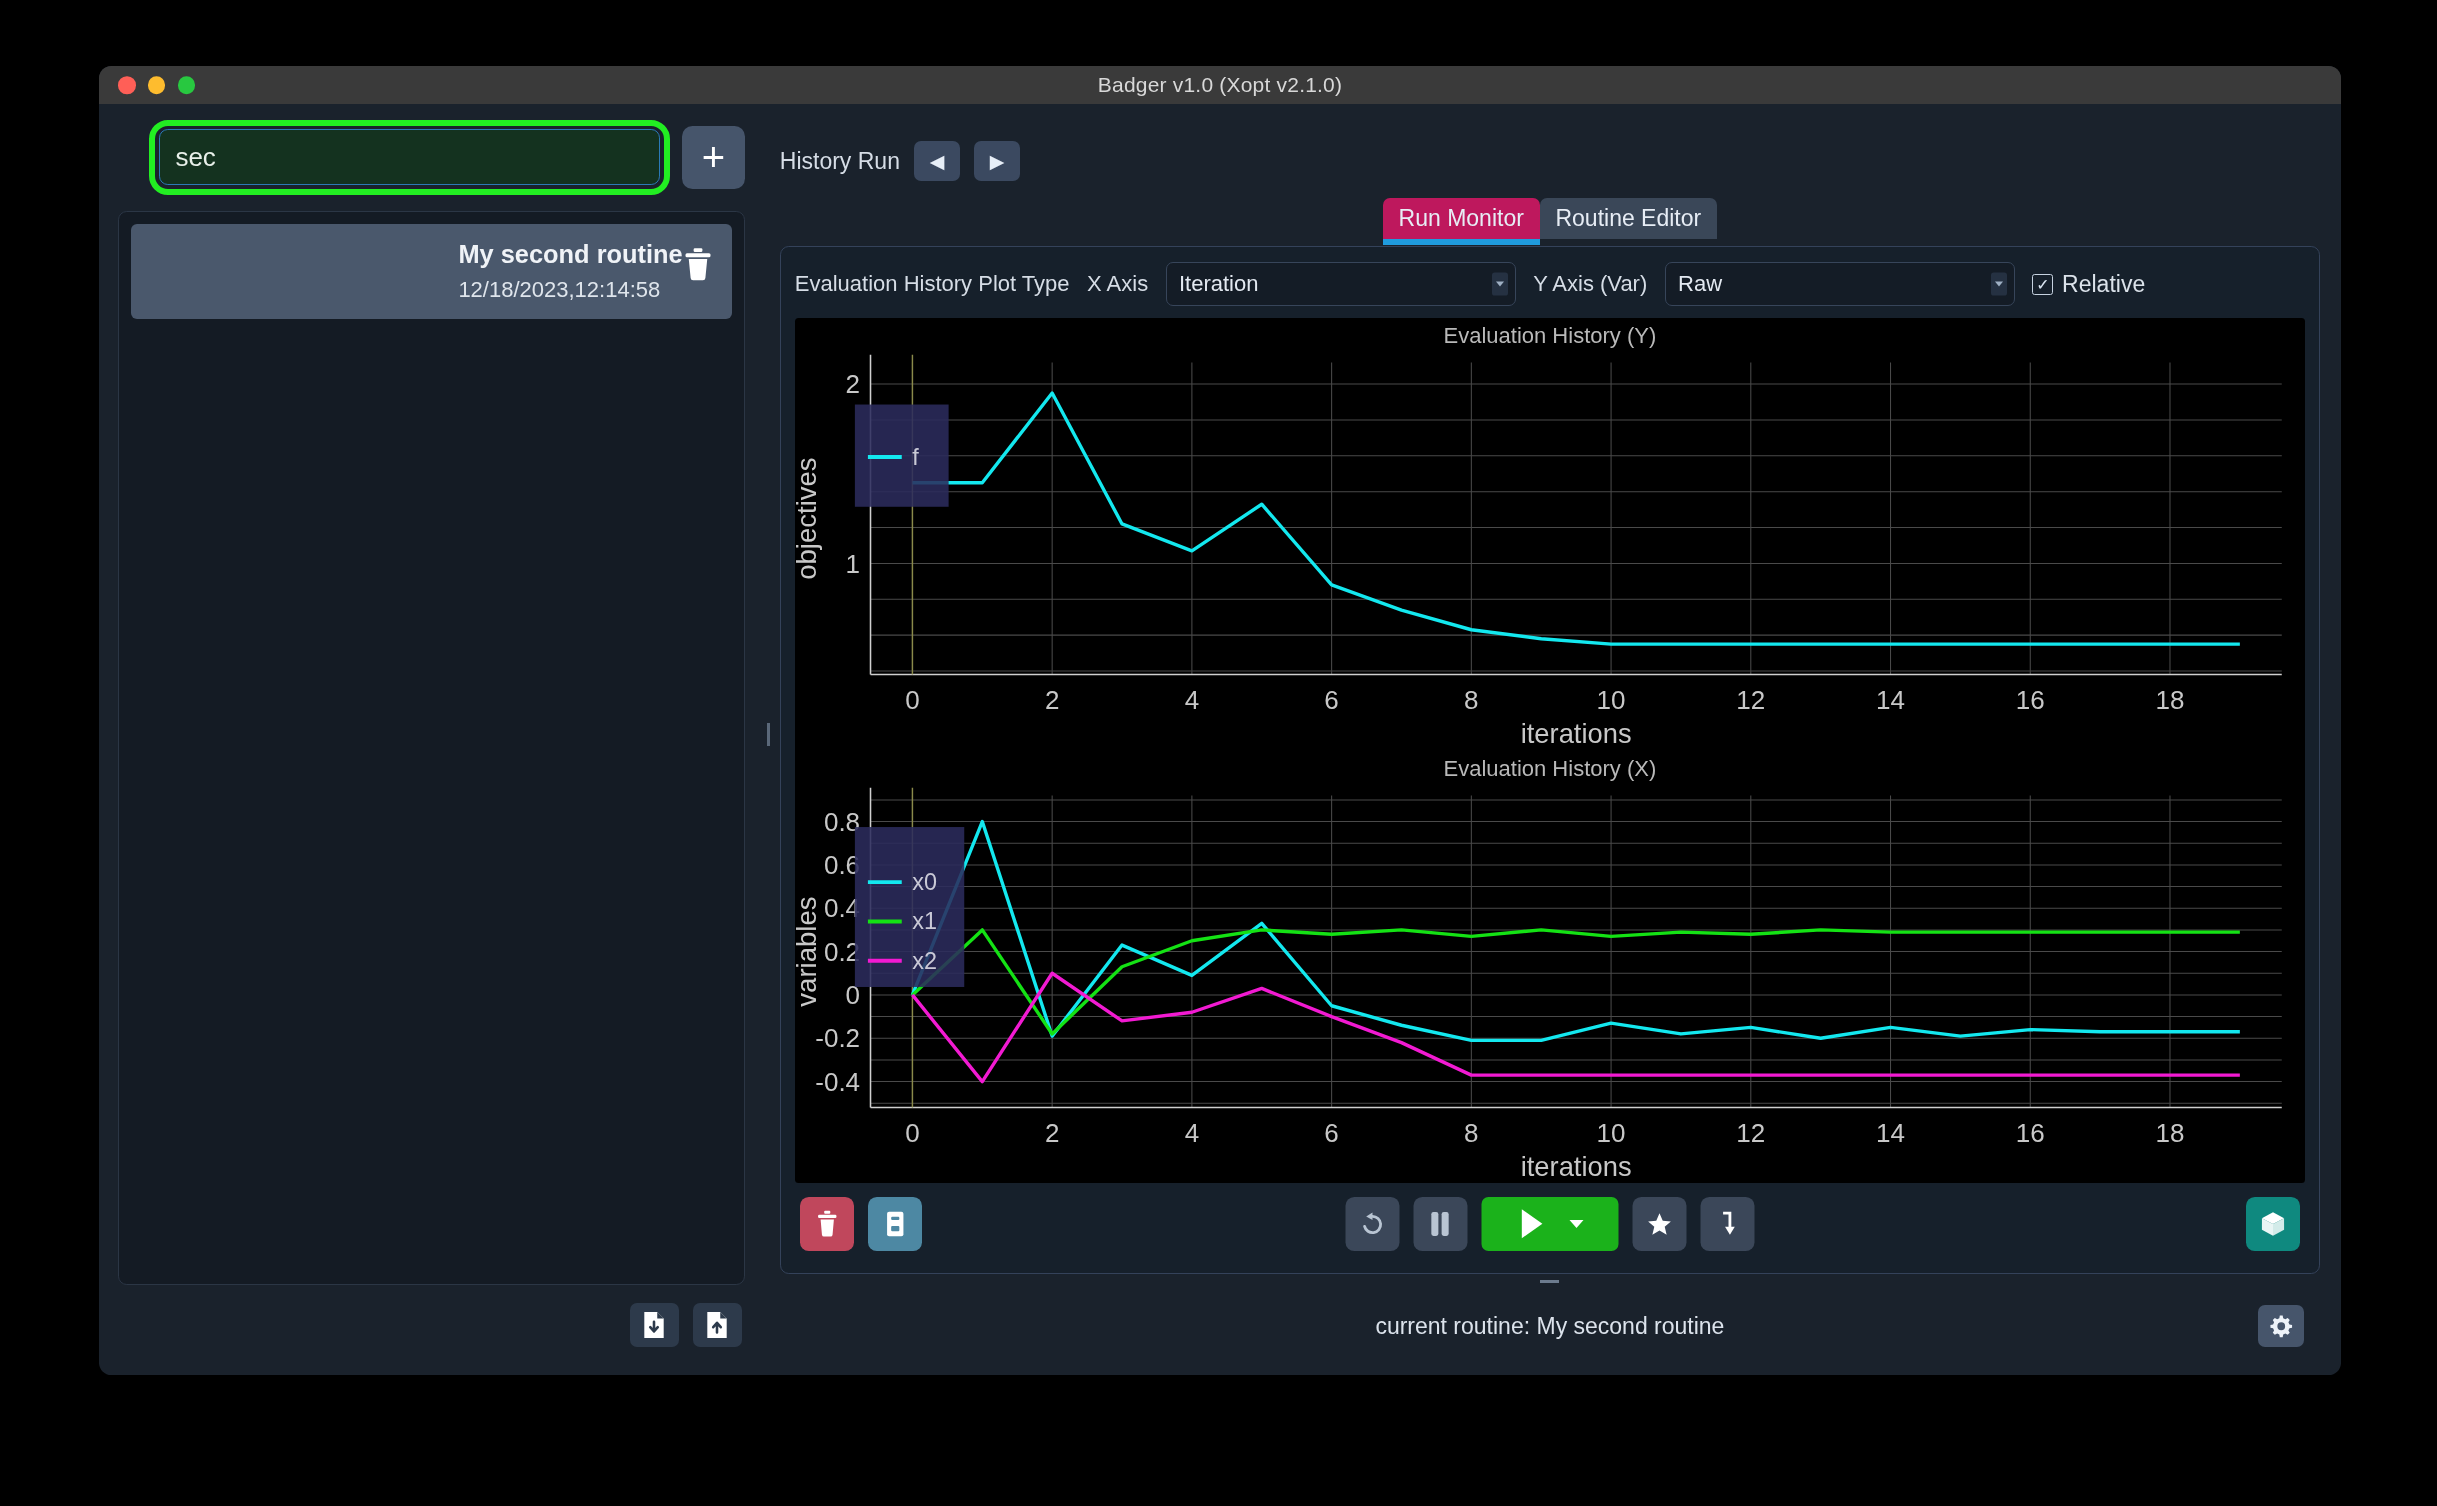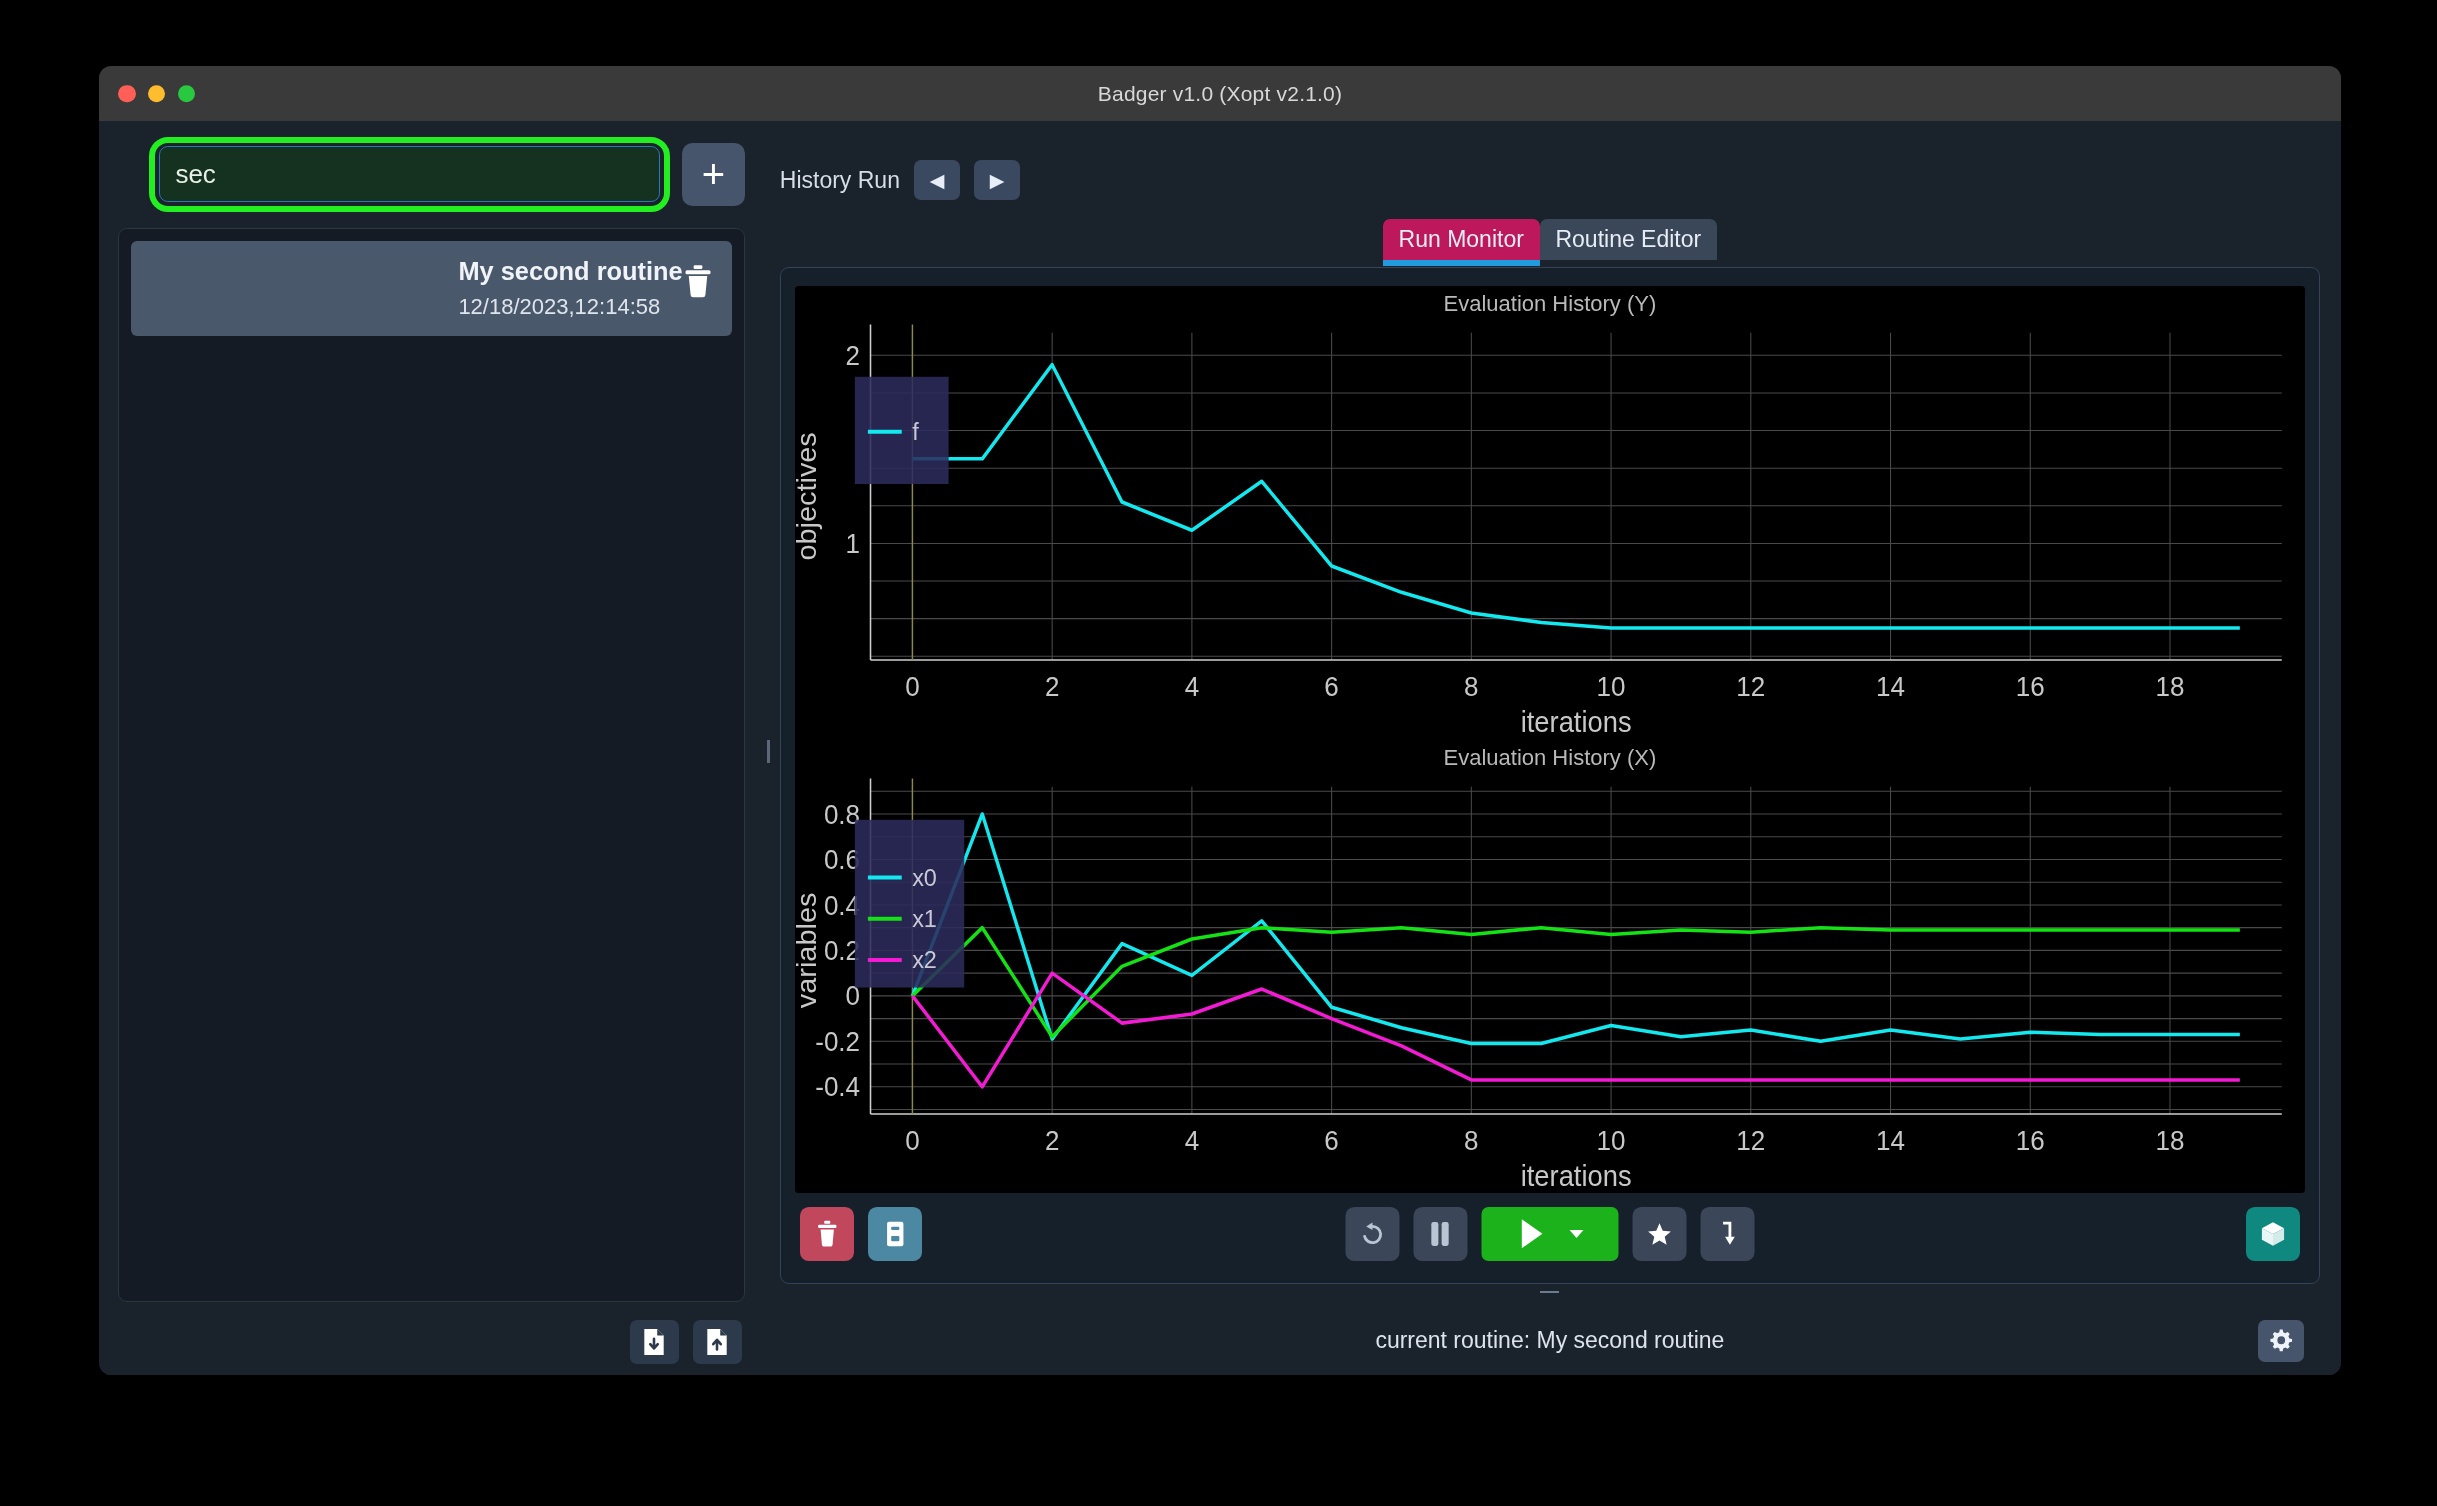--- a/index.html
+++ b/index.html
@@ -1,21 +1,21 @@
 <!DOCTYPE html>
 <html style="font-size:14px"><head>
 <meta charset="utf-8">
 <style>
   html,body{margin:0;padding:0;background:#000;}
   body{width:2438px;height:1506px;font-family:"Liberation Sans",sans-serif;overflow:hidden;}
 
   .window{position:absolute;left:99px;top:66px;width:2242px;height:1309px;background:#1a222c;border-radius:12.3px;overflow:hidden;box-shadow:0 8.8px 35px rgba(0,0,0,.6);}
 
   
-  .titlebar{position:relative;height:55px;background:#3a3a3a;display:flex;align-items:center;}
+  .titlebar{position:relative;height:38px;background:#3a3a3a;display:flex;align-items:center;}
   .traffic{position:absolute;left:19px;top:50%;transform:translateY(-50%);display:flex;gap:12.3px;}
   .dot{width:17.5px;height:17.5px;border-radius:50%;}
   .dot.red{background:#ff5f57;}
   .dot.yellow{background:#febc2e;}
   .dot.green{background:#28c840;}
   .title{width:100%;text-align:center;color:#d8d8d8;font-size:21px;letter-spacing:0.2px;}
 
   
   .body{display:flex;height:1260px;background:#1a222c;}
 
@@ -161,20 +161,37 @@
         <div class="tab active">
           <span>Run Monitor</span>
         </div>
         <div class="tab">
           <span>Routine Editor</span>
         </div>
       </div>
 
       <div class="panel">
 
+        <div class="ctrl-row">
+          <div class="ctrl-label">Evaluation History Plot Type</div>
+          <div class="ctrl-label">X Axis</div>
+          <div class="combo small">
+            <span>Iteration</span>
+            <span class="arrow"></span>
+          </div>
+          <div class="ctrl-label">Y Axis (Var)</div>
+          <div class="combo small">
+            <span>Raw</span>
+            <span class="arrow"></span>
+          </div>
+          <div class="checkwrap">
+            <span class="checkbox">✓</span>
+            <span>Relative</span>
+          </div>
+        </div>
 
         <div class="plots">
           <div class="plot" style="height:50%">
             <div class="plot-title">Evaluation History (Y)</div>
             <svg id="chartY" width="100%" height="100%" viewBox="0 0 1160 330" preserveAspectRatio="none">
                 <line x1="58" x2="1142" y1="269.26" y2="269.26" stroke="#4a4a4a" stroke-width="0.8"></line>
                 <line x1="58" x2="1142" y1="241.91" y2="241.91" stroke="#4a4a4a" stroke-width="0.8"></line>
                 <line x1="58" x2="1142" y1="214.55" y2="214.55" stroke="#4a4a4a" stroke-width="0.8"></line>
                 <line x1="58" x2="1142" y1="187.20" y2="187.20" stroke="#4a4a4a" stroke-width="0.8"></line>
                 <line x1="58" x2="1142" y1="159.84" y2="159.84" stroke="#4a4a4a" stroke-width="0.8"></line>

